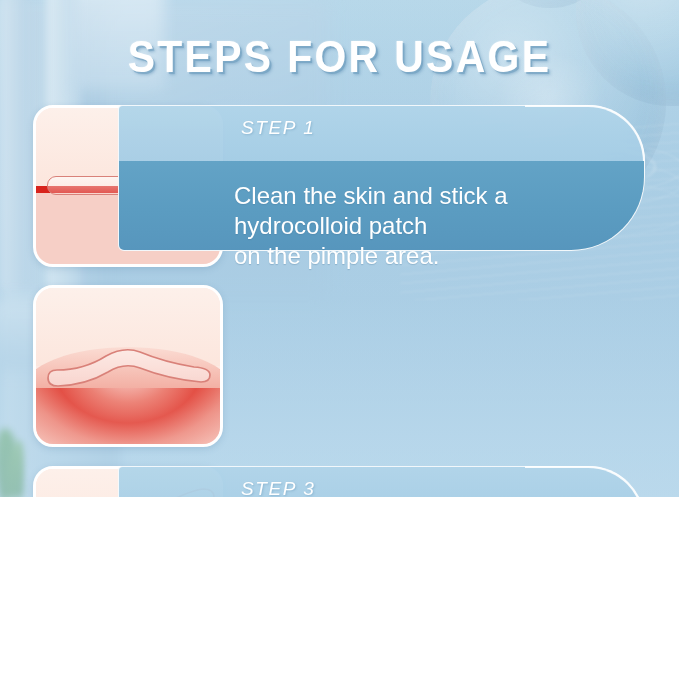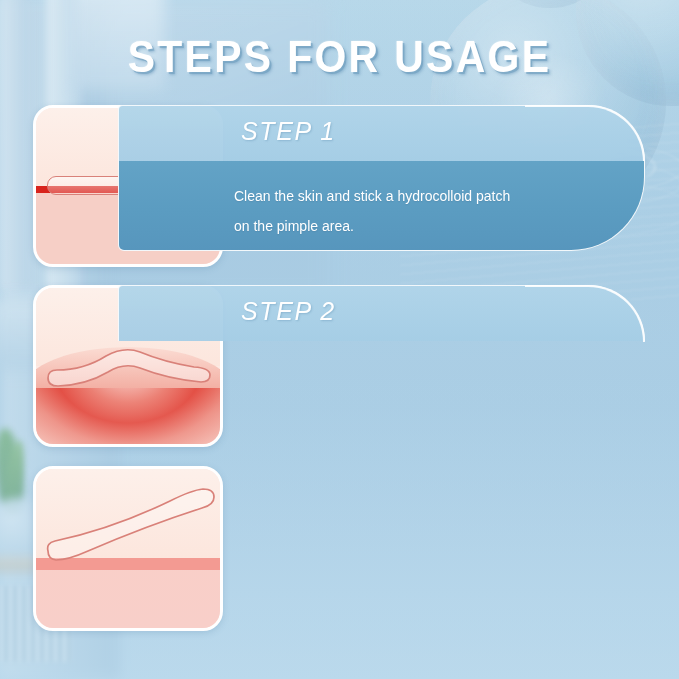--- a/index.html
+++ b/index.html
@@ -3,21 +3,21 @@
 <meta charset="utf-8">
 <style>
   html, body {
     margin: 0;
     padding: 0;
     background: #fff;
   }
   #root {
     position: relative;
     width: 679px;
-    height: 679px;
+    height: 497px;
     overflow: hidden;
     font-family: "Liberation Sans", sans-serif;
     background: #404040;
   }
 
   
   .bg-layer { position:absolute; inset:0; }
 
   .bg-base {
     background:
@@ -199,42 +199,42 @@
     border-top:2px solid rgba(255,255,255,.9);
     border-right:2px solid rgba(255,255,255,.9);
     border-top-right-radius:74px;
     box-sizing:border-box;
   }
   .step-label {
     position:absolute;
     left:122px;
     top:11px;
     color:#ffffff;
-    font-size:25px;
+    font-size:19px;
     font-style:italic;
     letter-spacing:1.6px;
     text-shadow: 1px 1px 2px rgba(105,150,185,.45);
   }
   .card-body {
     position:relative;
     background: linear-gradient(180deg,#63a3c6 0%, #5b9cc1 55%, #5796bd 100%);
     border:1.5px solid rgba(255,255,255,.92);
     border-top:none;
     border-bottom-left-radius:6px;
     border-bottom-right-radius:74px;
     border-top-right-radius:0;
     box-sizing:border-box;
     padding:20px 60px 20px 115px;
   }
   .card-body.h1 { height:90px; }
   .card-body.h2 { height:92px; }
   .card-body.h3 { height:96px; }
   .card-text {
     color:#ffffff;
-    font-size:14px;
+    font-size:24px;
     line-height:30px;
     white-space:pre-line;
     text-shadow: 0 1px 1px rgba(70,115,150,.30);
   }
 
   
   .panel {
     position:absolute;
     left:33px;
     top:0;
@@ -374,33 +374,33 @@
     <div class="panel panel-2">
       <div class="skin-top"></div>
       <div class="inflamed-2"></div>
       <div class="bump-skin"></div>
       <svg class="patch-arch" viewBox="0 0 174 42">
         <path d="M4 30 Q4 22 13 22 Q40 22 62 8 Q80 -2 96 4 Q120 14 150 19 Q166 20 166 27 Q166 34 157 34 Q124 31 96 20 Q80 14 64 24 Q42 37 14 38 Q4 38 4 30 Z" fill="rgba(255,255,255,0.45)" stroke="#d98179" stroke-width="1.7"></path>
       </svg>
     </div>
 
     <div class="card">
-      <div class="card-head">
-        <div class="step-label">STEP 2</div>
-      </div>
     </div>
   </div>
 
   <div class="step step-3">
 
     <div class="panel panel-3">
       <div class="skin-top" style="height:56%"></div>
       <div class="healed"></div>
       <svg class="patch-peel" viewBox="0 0 178 86">
         <path d="M6 70 Q4 62 13 60 Q70 48 128 20 Q150 9 161 8 Q172 8 172 16 Q172 24 160 27 Q104 45 46 70 Q26 79 14 79 Q6 78 6 70 Z" fill="rgba(255,255,255,0.30)" stroke="#d98179" stroke-width="1.7"></path>
       </svg>
     </div>
 
     <div class="card">
+      <div class="card-head">
+        <div class="step-label">STEP 3</div>
+      </div>
     </div>
   </div>
 
 </div>
 
 </body></html>

